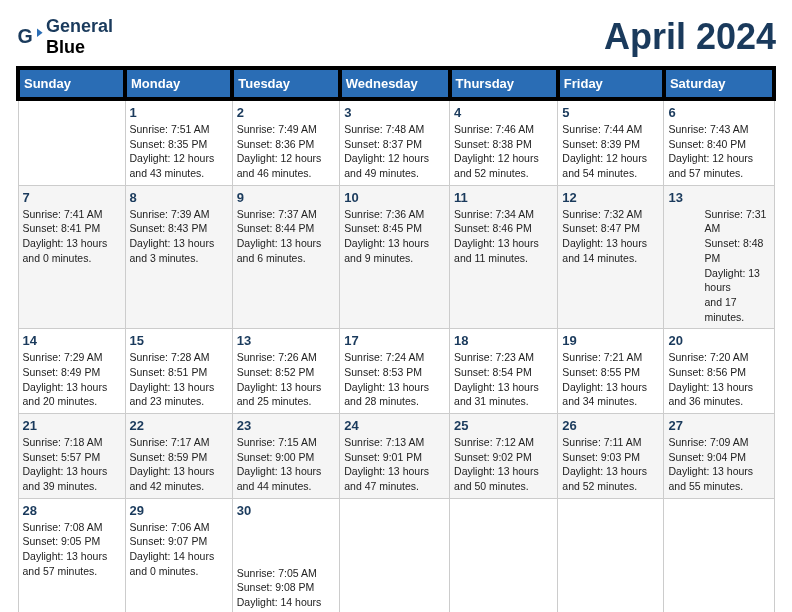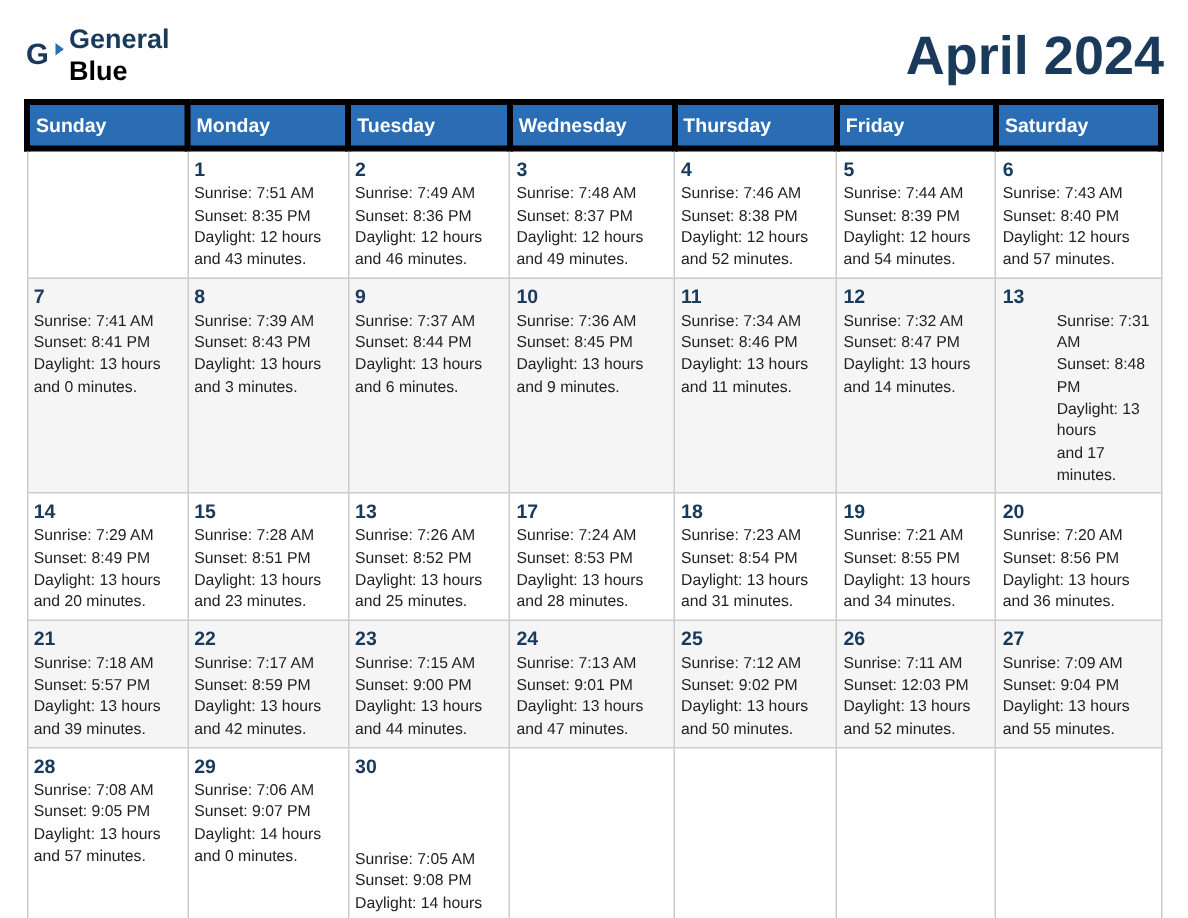--- a/index.html
+++ b/index.html
@@ -295,21 +295,21 @@
         <td>
           <div class="day-number">25</div>
           <div class="day-info" style="white-space: pre-line;">Sunrise: 7:12 AM
 Sunset: 9:02 PM
 Daylight: 13 hours
 and 50 minutes.</div>
         </td>
         <td>
           <div class="day-number">26</div>
           <div class="day-info" style="white-space: pre-line;">Sunrise: 7:11 AM
-Sunset: 12:03 PM
+Sunset: 9:03 PM
 Daylight: 13 hours
 and 52 minutes.</div>
         </td>
         <td>
           <div class="day-number">27</div>
           <div class="day-info" style="white-space: pre-line;">Sunrise: 7:09 AM
 Sunset: 9:04 PM
 Daylight: 13 hours
 and 55 minutes.</div>
         </td>

